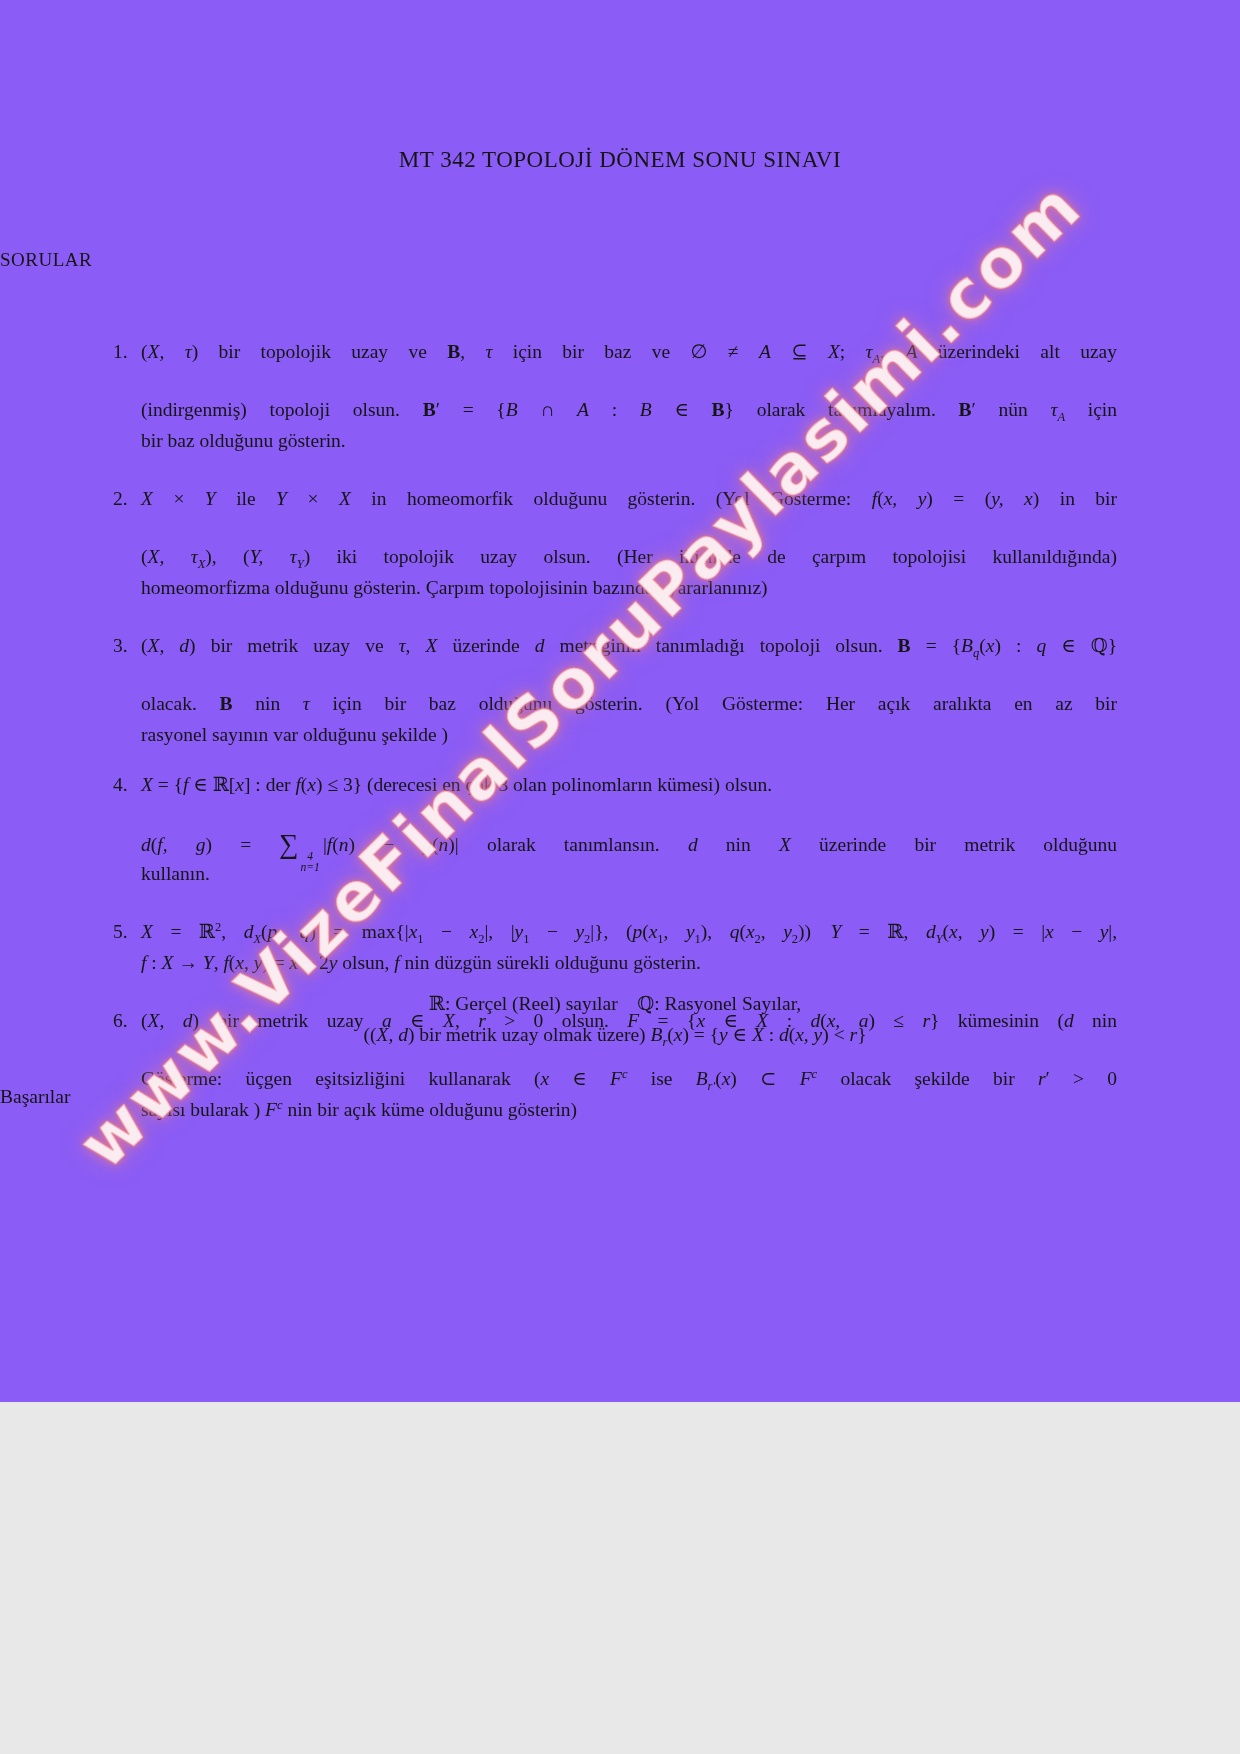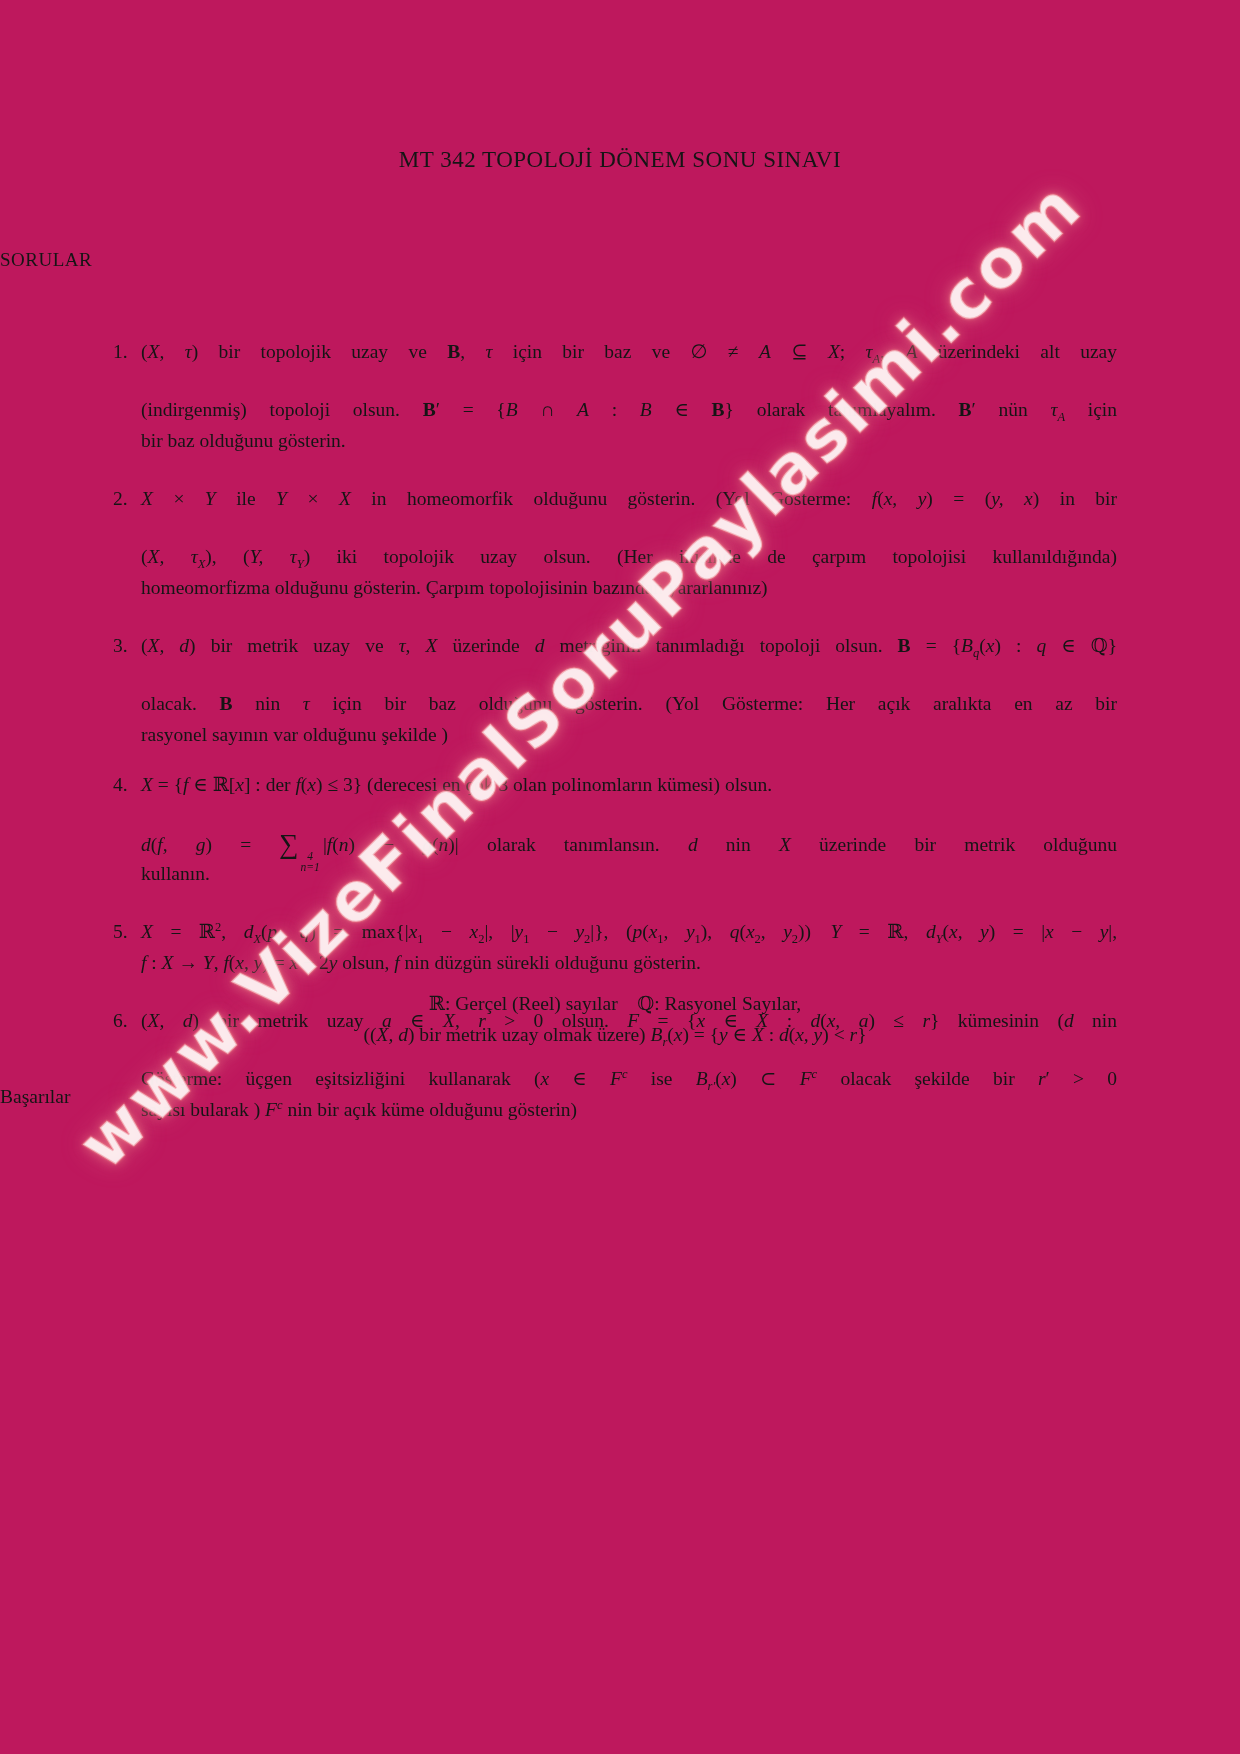--- a/index.html
+++ b/index.html
@@ -1,17 +1,17 @@
 <!DOCTYPE html>
 <html><head>
 <meta charset="utf-8">
 <style>
   html,body{margin:0;padding:0;background:#e8e8e8;}
   .page{
-    position:relative;width:1240px;height:1754px;background:#be185d;
+    position:relative;width:1240px;height:1402px;background:#8b5cf6;
     margin:0 auto;overflow:hidden;
     font-family:"Liberation Serif","DejaVu Serif",serif;color:#151515;
   }
   .doc-title{
     position:absolute;top:147px;left:0;width:100%;text-align:center;
     font-size:23px;letter-spacing:0.5px;white-space:nowrap;
   }
   .section-heading{
     position:absolute;top:249px;left:0;width:100%;
     font-size:19px;letter-spacing:0.5px;

